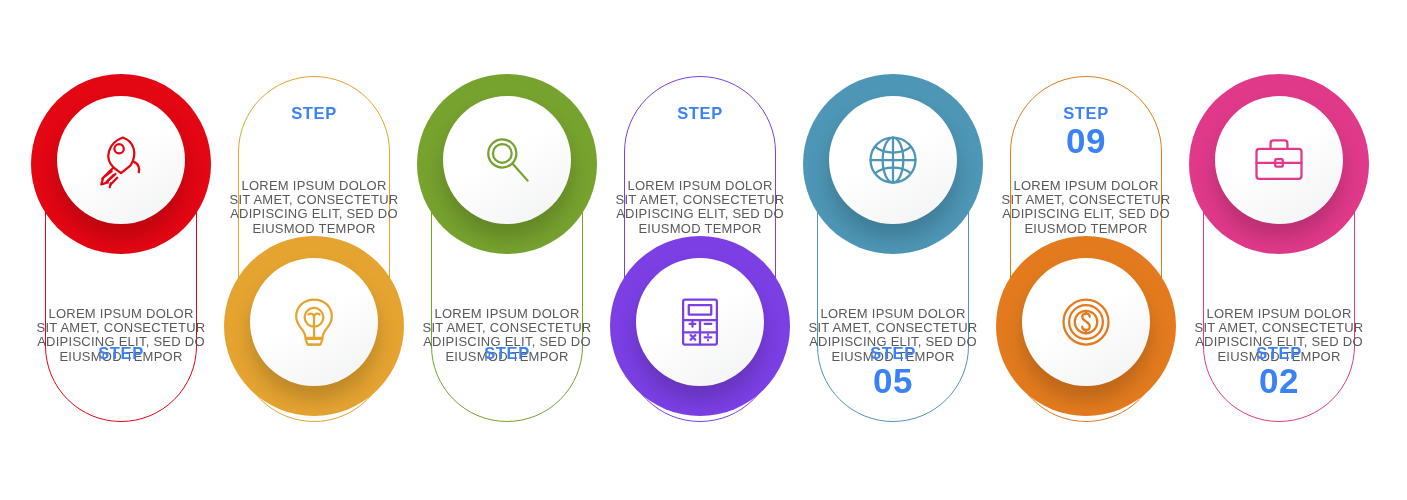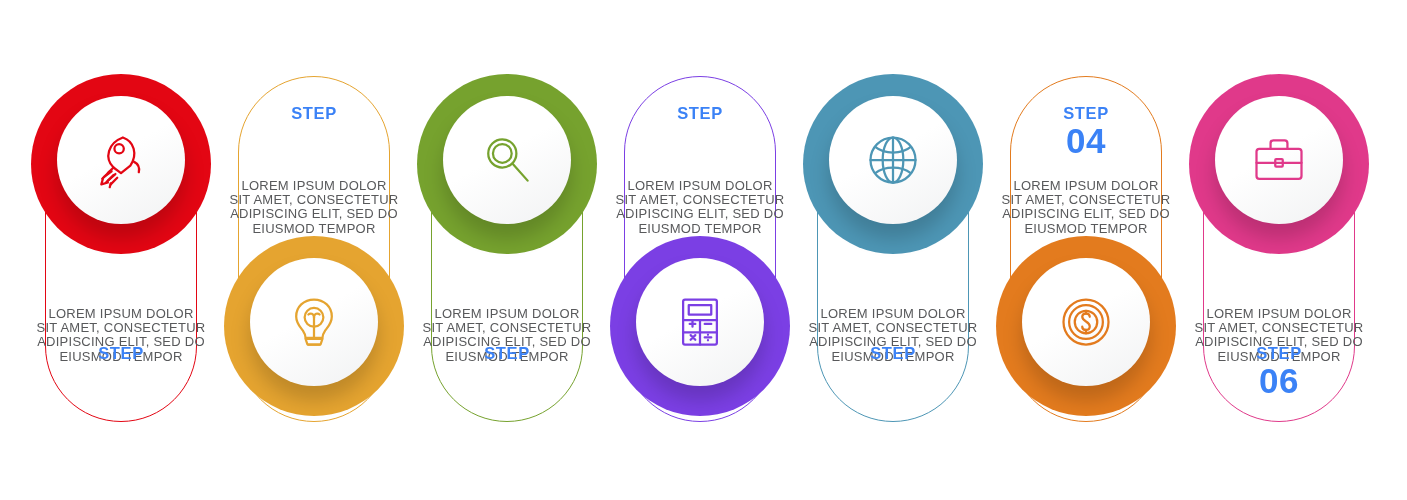--- a/index.html
+++ b/index.html
@@ -229,20 +229,21 @@
       </div>
     </div>
     <div class="step top" style="--c: #4d96b5; left: 800px;">
       <div class="pill"></div>
       <div class="body-text">LOREM IPSUM DOLOR
 SIT AMET, CONSECTETUR
 ADIPISCING ELIT, SED DO
 EIUSMOD TEMPOR</div>
       <div class="step-label">
         <span class="step-word">STEP</span>
+        <span class="step-num">05</span>
       </div>
       <div class="disc"></div>
       <div class="disc-shadow"></div>
       <div class="icon-circle" style="color: rgb(77, 150, 181);">
         <span>
           <svg viewBox="0 0 64 64" fill="none" stroke="currentColor" stroke-width="2.4" stroke-linecap="round" stroke-linejoin="round">
       <circle cx="32" cy="32" r="24"></circle>
       <path d="M32 8 L32 56 M8 32 L56 32"></path>
       <ellipse cx="32" cy="32" rx="11" ry="24"></ellipse>
       <path d="M13 18 C18 22 25 24 32 24 C39 24 46 22 51 18"></path>
@@ -252,21 +253,21 @@
       </div>
     </div>
     <div class="step bottom" style="--c: #e37b1e; left: 993px;">
       <div class="pill"></div>
       <div class="body-text">LOREM IPSUM DOLOR
 SIT AMET, CONSECTETUR
 ADIPISCING ELIT, SED DO
 EIUSMOD TEMPOR</div>
       <div class="step-label">
         <span class="step-word">STEP</span>
-        <span class="step-num">04</span>
+        <span class="step-num">09</span>
       </div>
       <div class="disc"></div>
       <div class="disc-shadow"></div>
       <div class="icon-circle" style="color: rgb(227, 123, 30);">
         <span>
           <svg viewBox="0 0 64 64" fill="none" stroke="currentColor" stroke-width="2.4" stroke-linecap="round" stroke-linejoin="round">
       <circle cx="32" cy="32" r="24"></circle>
       <circle cx="32" cy="32" r="18"></circle>
       <circle cx="32" cy="32" r="12"></circle>
       <path d="M36 26.5 C36 24 34 23 32 23 C29.5 23 28 24.5 28 26.5 C28 31.5 36 31.5 36 36.5 C36 39 34.2 40.5 32 40.5 C29.5 40.5 28 39 28 37"></path>
@@ -276,21 +277,21 @@
       </div>
     </div>
     <div class="step top" style="--c: #e0398a; left: 1186px;">
       <div class="pill"></div>
       <div class="body-text">LOREM IPSUM DOLOR
 SIT AMET, CONSECTETUR
 ADIPISCING ELIT, SED DO
 EIUSMOD TEMPOR</div>
       <div class="step-label">
         <span class="step-word">STEP</span>
-        <span class="step-num">06</span>
+        <span class="step-num">02</span>
       </div>
       <div class="disc"></div>
       <div class="disc-shadow"></div>
       <div class="icon-circle" style="color: rgb(224, 57, 138);">
         <span>
           <svg viewBox="0 0 64 64" fill="none" stroke="currentColor" stroke-width="2.4" stroke-linecap="round" stroke-linejoin="round">
       <rect x="8" y="20" width="48" height="32" rx="3"></rect>
       <path d="M23 20 L23 14 C23 12 24 11 26 11 L38 11 C40 11 41 12 41 14 L41 20"></path>
       <path d="M8 35 L56 35"></path>
       <rect x="28" y="31" width="8" height="8" rx="1"></rect>

